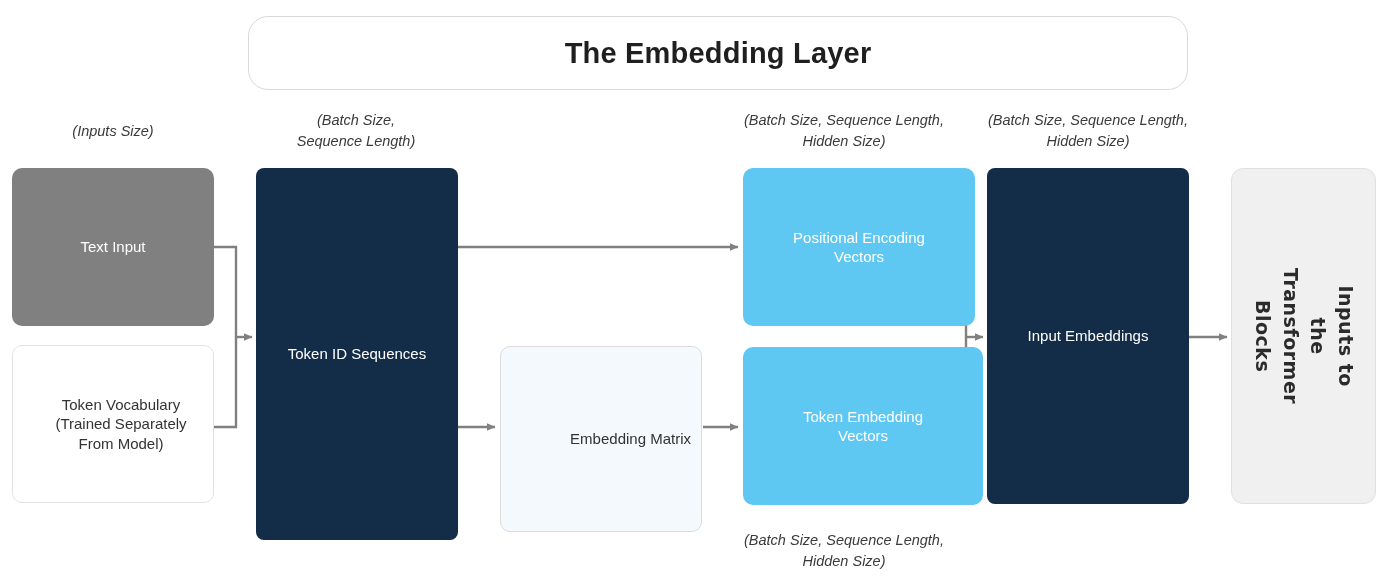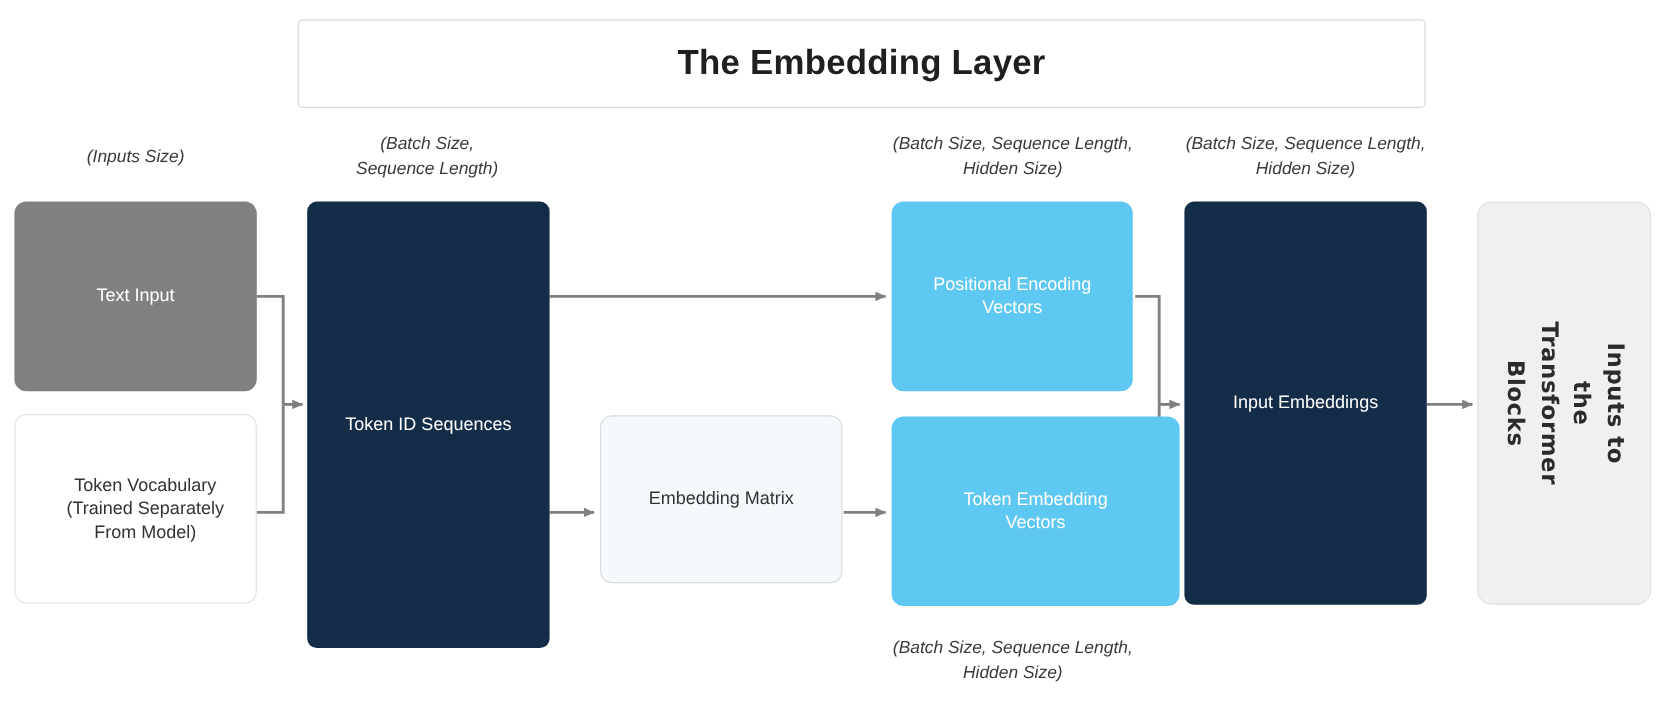--- a/index.html
+++ b/index.html
@@ -23,21 +23,21 @@
 
   
   .title-banner {
     position: absolute;
     left: 248px;
     top: 16px;
     width: 940px;
     height: 74px;
     background: #ffffff;
     border: 1.5px solid #d9d9d9;
-    border-radius: 4px;
+    border-radius: 20px;
     box-sizing: border-box;
     display: flex;
     align-items: center;
     justify-content: center;
   }
   .title-text {
     font-size: 29px;
     font-weight: bold;
     color: #1f1f1f;
     letter-spacing: 0.2px;
@@ -199,25 +199,25 @@
   <div class="node node-white" style="left:12px; top:345px; width:202px; height:158px;">
     <span class="node-label">Token Vocabulary
 (Trained Separately
 From Model)</span>
   </div>
 
   <div class="node node-navy" style="left:256px; top:168px; width:202px; height:372px;">
     <span class="node-label">Token ID Sequences</span>
   </div>
 
-  <div class="node node-paleblue" style="left:500px; top:346px; width:202px; height:140px;">
+  <div class="node node-paleblue" style="left:500px; top:346px; width:202px; height:186px;justify-content:flex-end;">
     <span class="node-label">Embedding Matrix</span>
   </div>
 
-  <div class="node node-cyan" style="left:743px; top:168px; width:201px; height:158px;">
+  <div class="node node-cyan" style="left:743px; top:168px; width:232px; height:158px;">
     <span class="node-label">Positional Encoding
 Vectors</span>
   </div>
 
   <div class="node node-cyan" style="left:743px; top:347px; width:240px; height:158px;">
     <span class="node-label">Token Embedding
 Vectors</span>
   </div>
 
   <div class="node node-navy" style="left:987px; top:168px; width:202px; height:336px;">

